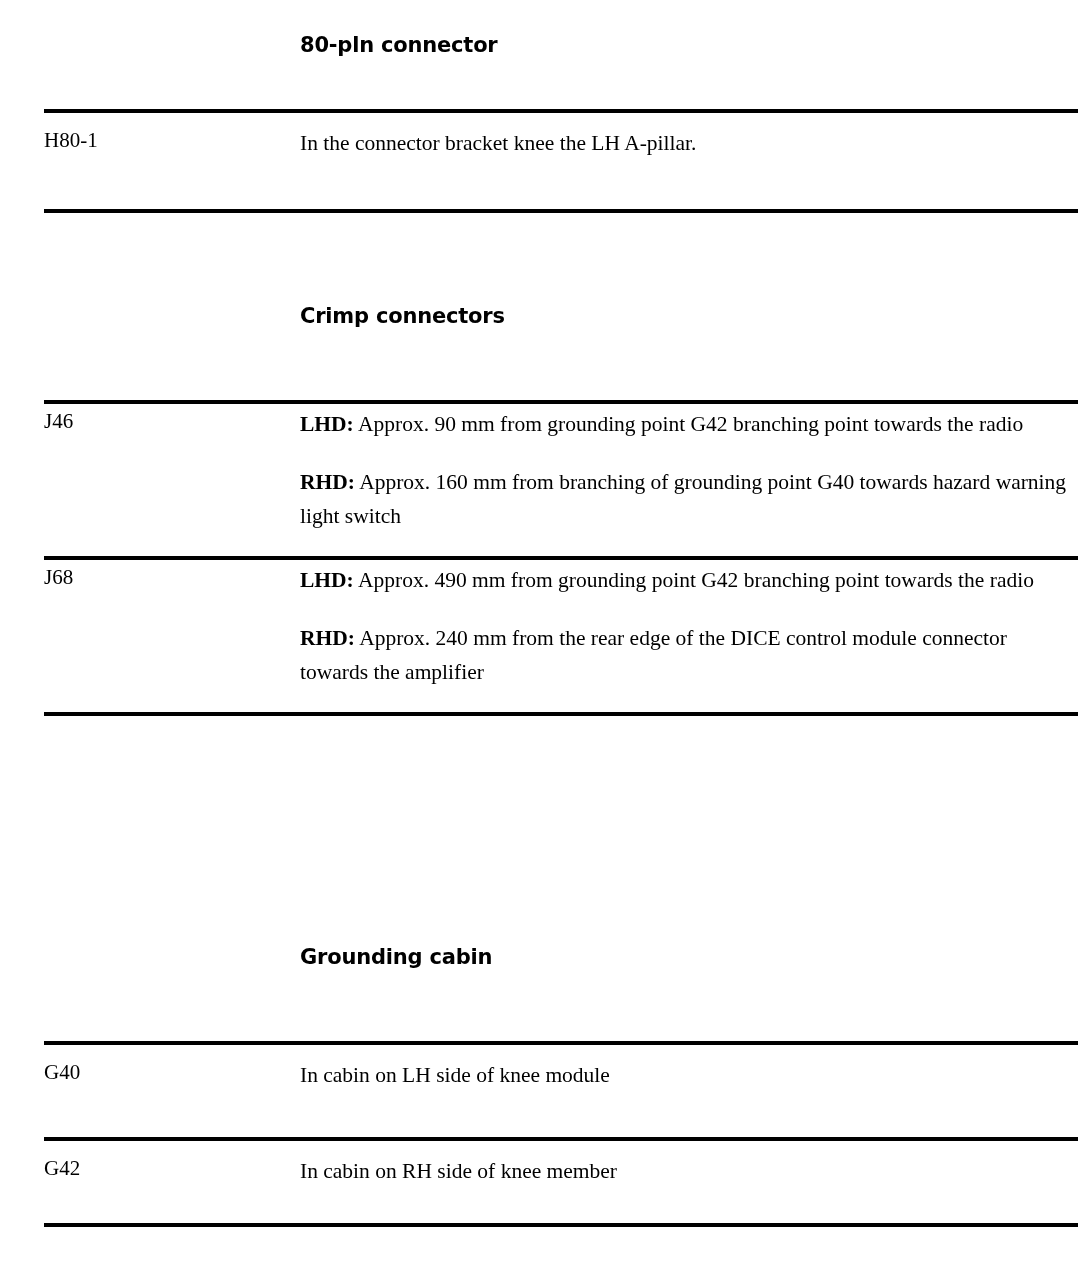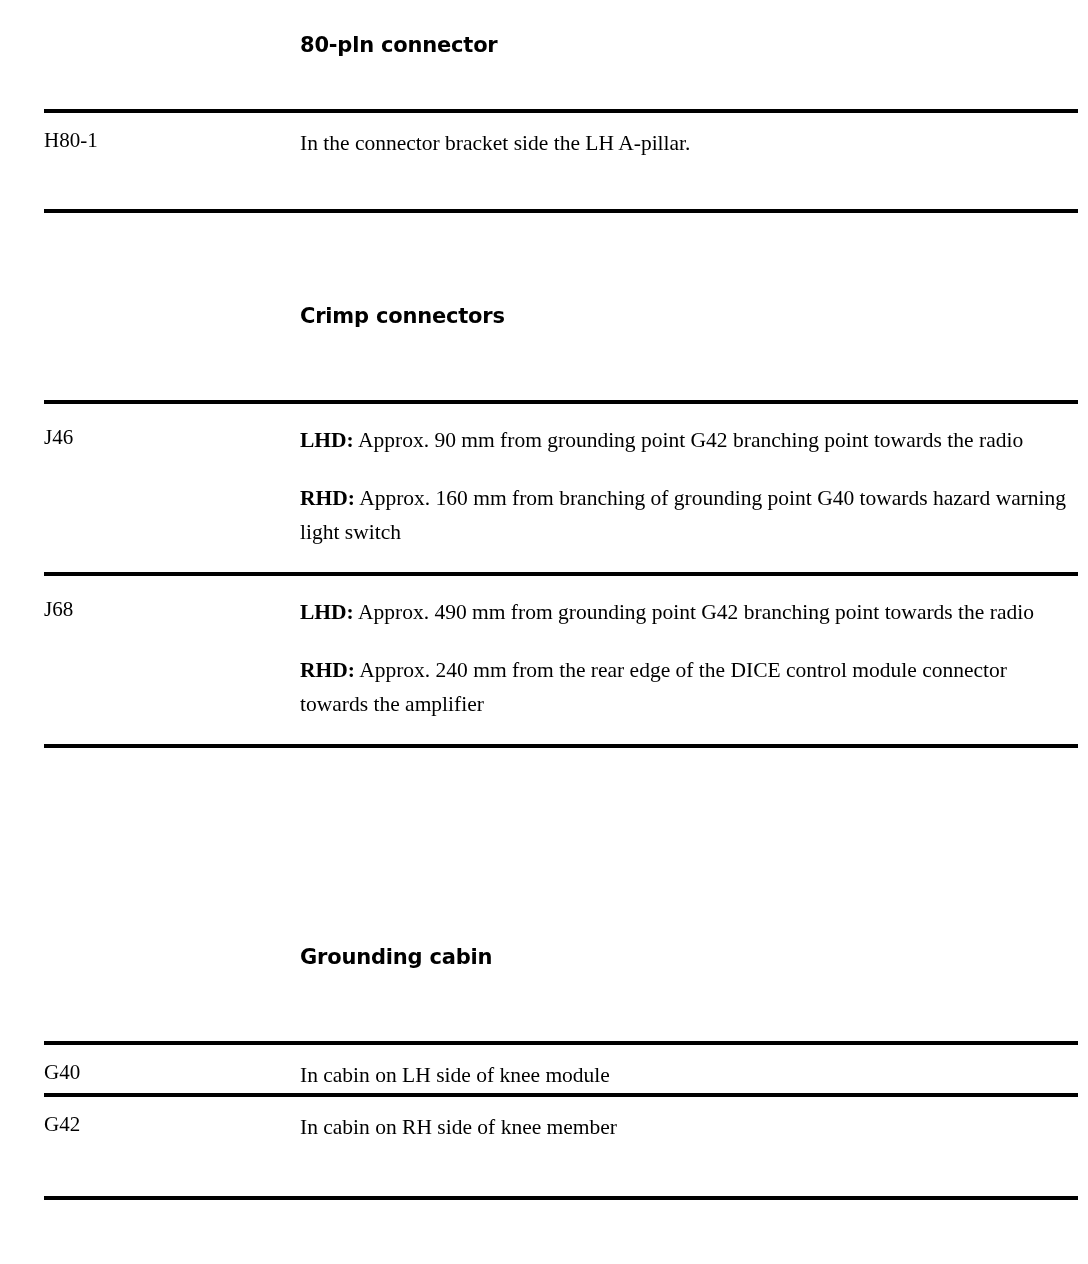--- a/index.html
+++ b/index.html
@@ -78,39 +78,39 @@
   }
 
   .lbl {
     font-weight: bold;
   }
 
   .spacer-sm  { height: 52px; }
   .spacer-md  { height: 72px; }
 
   .row-pad-single { padding-top: 14px; padding-bottom: 48px; }
-  .row-pad-multi  { padding-top: 20px; padding-bottom: 22px; }
+  .row-pad-multi  { padding-top: 4px; padding-bottom: 22px; }
 </style>
 </head>
 <body>
 
 <div class="page">
 
   <div class="section" style="top:34px;">
 
     <div class="section-heading">80-pln connector</div>
 
     <div class="spacer-sm"></div>
 
     <div class="rule"></div>
 
     <div class="row row-pad-single">
       <div class="cell-id">H80-1</div>
       <div class="cell-desc">
-        <p><span>In the connector bracket side the LH A-pillar.</span></p>
+        <p><span>In the connector bracket knee the LH A-pillar.</span></p>
       </div>
     </div>
 
     <div class="rule"></div>
   </div>
 
   <div class="section" style="top:305px;">
 
     <div class="section-heading">Crimp connectors</div>
 
@@ -140,30 +140,30 @@
   </div>
 
   <div class="section" style="top:946px;">
 
     <div class="section-heading">Grounding cabin</div>
 
     <div class="spacer-md"></div>
 
     <div class="rule"></div>
 
-    <div class="row" style="padding-top:14px;justify-content:space-between;">
+    <div class="row" style="padding-top:14px;padding-bottom:44px;justify-content:space-between;">
       <div class="cell-id">G40</div>
       <div class="cell-desc">
         <p><span>In cabin on LH side of knee module</span></p>
       </div>
     </div>
 
     <div class="rule"></div>
 
-    <div class="row" style="padding-top:14px;padding-bottom:51px;">
+    <div class="row" style="padding-top:14px;padding-bottom:34px;">
       <div class="cell-id">G42</div>
       <div class="cell-desc">
         <p><span>In cabin on RH side of knee member</span></p>
       </div>
     </div>
 
     <div class="rule"></div>
   </div>
 
 </div>

